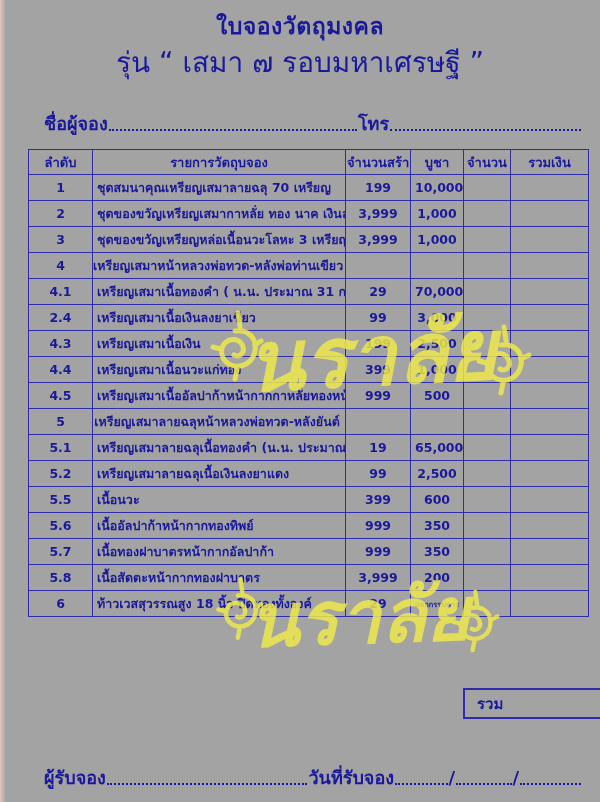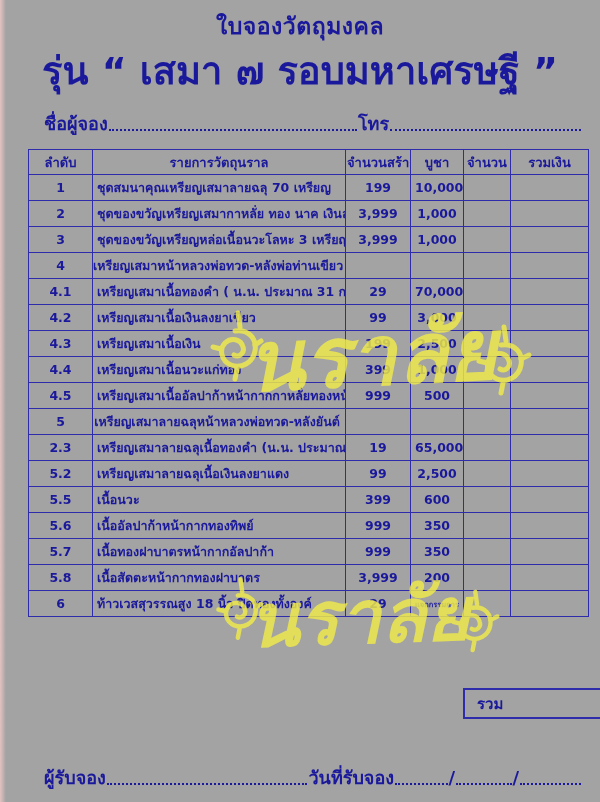--- a/index.html
+++ b/index.html
@@ -15,21 +15,21 @@
     position:absolute;left:0;top:0;width:7px;height:100%;
     background:linear-gradient(90deg,#e3c3c0 0%, rgba(227,195,192,0) 85%);
     pointer-events:none;
   }
   .title{
     position:absolute;top:8px;left:0;width:100%;
     text-align:center;font-size:23px;font-weight:bold;letter-spacing:0.5px;
   }
   .subtitle{
     position:absolute;top:40px;left:0;width:100%;
-    text-align:center;font-size:38px;font-weight:bold;
+    text-align:center;font-size:28px;font-weight:normal;
   }
   .fill-row{
     position:absolute;left:44px;right:18px;
     display:flex;align-items:flex-end;
     font-size:18px;font-weight:bold;line-height:1.1;
   }
   .booker-row{top:106px;height:28px;}
   .footer-row{top:758px;height:30px;}
   .dotted{
     flex:1 1 auto;
@@ -102,21 +102,21 @@
         <col style="width: 64px;">
         <col style="width: 253px;">
         <col style="width: 65px;">
         <col style="width: 53px;">
         <col style="width: 47px;">
         <col style="width: 78px;">
       </colgroup>
     <thead>
         <tr>
           <th>ลำดับ</th>
-          <th>รายการวัตถุนราล</th>
+          <th>รายการวัตถุบจอง</th>
           <th>จำนวนสร้าง</th>
           <th>บูชา</th>
           <th>จำนวน</th>
           <th>รวมเงิน</th>
         </tr>
       </thead>
     <tbody>
         <tr>
           <td class="c-no">1</td>
           <td class="c-item">ชุดสมนาคุณเหรียญเสมาลายฉลุ 70 เหรียญ</td>
@@ -151,21 +151,21 @@
         </tr>
         <tr>
           <td class="c-no">4.1</td>
           <td class="c-item">เหรียญเสมาเนื้อทองคำ ( น.น. ประมาณ 31 กรัม )</td>
           <td class="c-num">29</td>
           <td class="c-num">70,000</td>
           <td class="c-num"></td>
           <td class="c-num"></td>
         </tr>
         <tr>
-          <td class="c-no">4.2</td>
+          <td class="c-no">2.4</td>
           <td class="c-item">เหรียญเสมาเนื้อเงินลงยาเขียว</td>
           <td class="c-num">99</td>
           <td class="c-num">3,000</td>
           <td class="c-num"></td>
           <td class="c-num"></td>
         </tr>
         <tr>
           <td class="c-no">4.3</td>
           <td class="c-item">เหรียญเสมาเนื้อเงิน</td>
           <td class="c-num">199</td>
@@ -191,21 +191,21 @@
         </tr>
         <tr>
           <td class="c-no">5</td>
           <td class="c-item section">เหรียญเสมาลายฉลุหน้าหลวงพ่อทวด-หลังยันต์</td>
           <td class="c-num"></td>
           <td class="c-num"></td>
           <td class="c-num"></td>
           <td class="c-num"></td>
         </tr>
         <tr>
-          <td class="c-no">2.3</td>
+          <td class="c-no">5.1</td>
           <td class="c-item">เหรียญเสมาลายฉลุเนื้อทองคำ (น.น. ประมาณ 27 กรัม )</td>
           <td class="c-num">19</td>
           <td class="c-num">65,000</td>
           <td class="c-num"></td>
           <td class="c-num"></td>
         </tr>
         <tr>
           <td class="c-no">5.2</td>
           <td class="c-item">เหรียญเสมาลายฉลุเนื้อเงินลงยาแดง</td>
           <td class="c-num">99</td>

